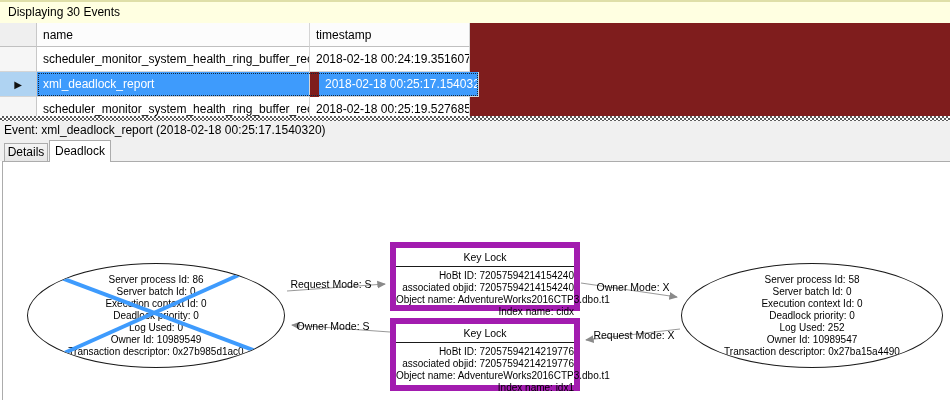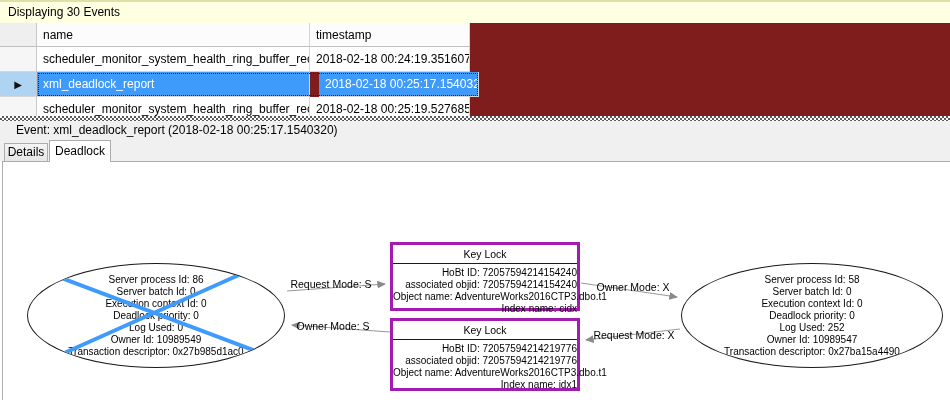--- a/index.html
+++ b/index.html
@@ -42,21 +42,21 @@
   
   .splitter {
     position:absolute; left:0; top:116px; width:950px; height:5px;
     background-image:conic-gradient(#5a5a5a 25%, #fdfdfd 0 50%, #5a5a5a 0 75%, #fdfdfd 0);
     background-size:4px 4px;
   }
 
   
   .event-bar {
     position:absolute; left:0; top:121px; width:950px; height:19px;
-    background:#F0F0F0; font-size:12px; color:#000; line-height:19px; padding-left:16px;
+    background:#F0F0F0; font-size:12px; color:#000; line-height:19px; padding-left:4px;
   }
 
   
   .tabstrip { position:absolute; left:0; top:140px; width:950px; height:21px; background:#F0F0F0; }
   .tab {
     position:absolute; font-size:12px; color:#000; text-align:center;
     border:1px solid #ACACAC; border-bottom:none;
   }
   .tab.inactive {
     left:4px; top:3px; width:44px; height:18px; line-height:17px;
@@ -74,21 +74,21 @@
   }
 
   .node { position:absolute; background:#fff; }
   .ellipse {
     border:1px solid #1a1a1a; border-radius:50%; overflow:hidden;
     display:flex; flex-direction:column; justify-content:center; align-items:center;
   }
   .ellipse .nline { font-size:10px; line-height:12px; color:#000; position:relative; z-index:1; white-space:nowrap; }
   .victim-x { position:absolute; inset:0; z-index:2; pointer-events:none; }
 
-  .lockbox { border:3px solid #a21caf; }
+  .lockbox { border:6px solid #a21caf; }
   .lockbox .title {
     height:19px; line-height:19px; text-align:center; font-size:10.5px; color:#000;
     border-bottom:1px solid #1a1a1a;
   }
   .lockbox .boxbody { padding-top:3px; text-align:right; }
   .lockbox .nline { font-size:10px; line-height:12px; color:#000; white-space:nowrap; }
 
   #pos-ellipse-left  { left:27px;  top:263px; width:258px; height:105px; }
   #pos-ellipse-right { left:681px; top:263px; width:262px; height:105px; }
   #pos-box-top    { left:390px; top:242px; width:190px; height:69px; }

